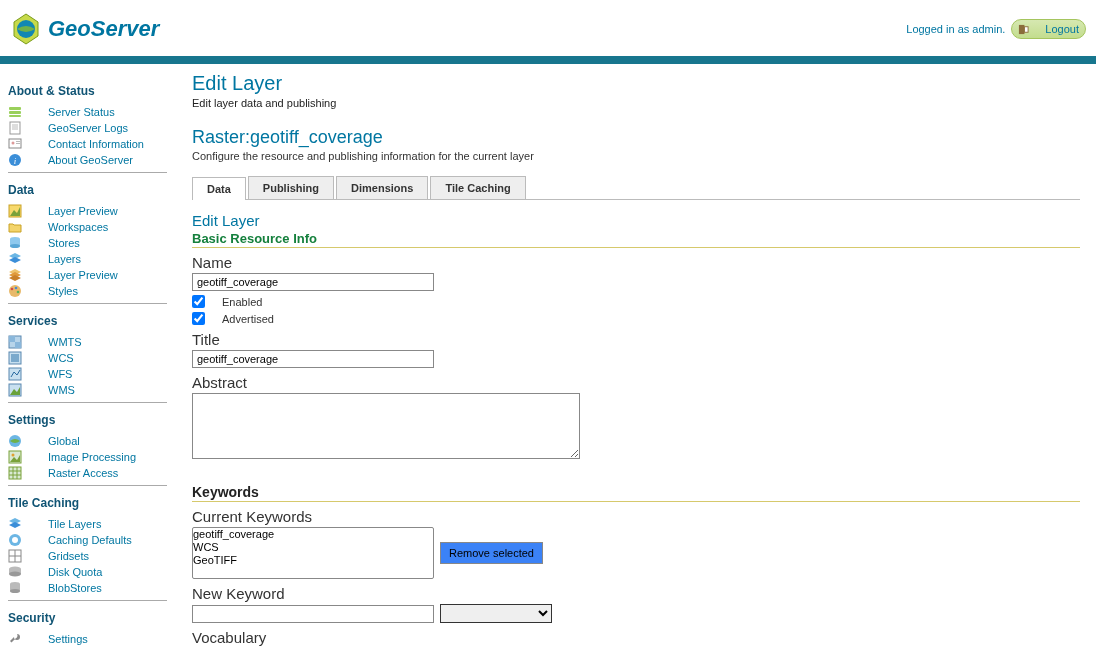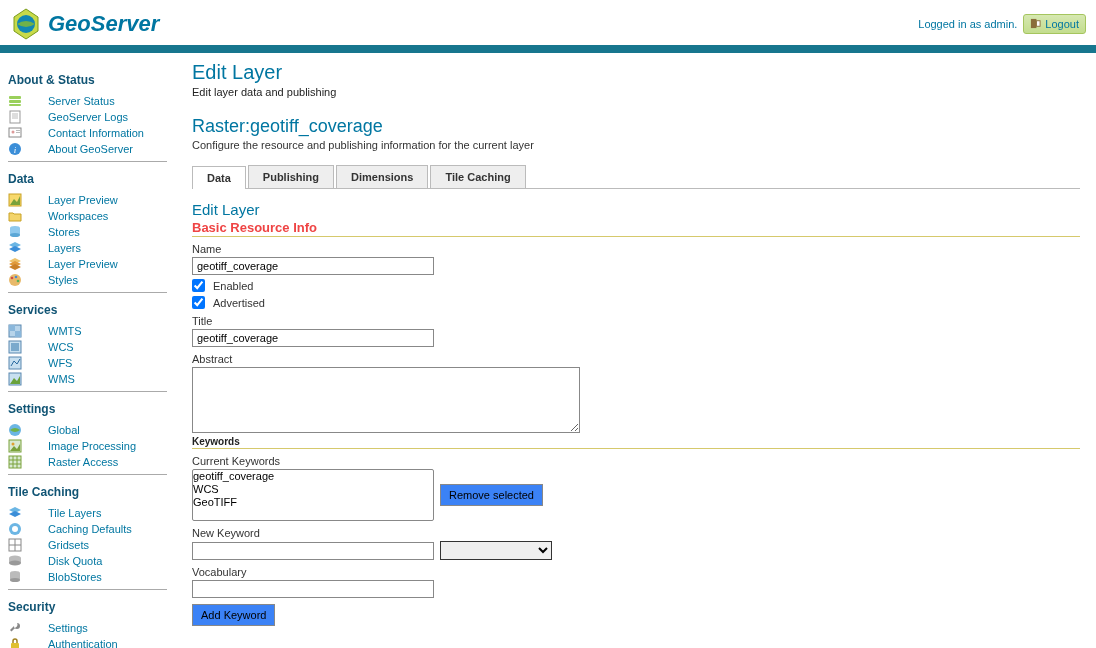--- a/index.html
+++ b/index.html
@@ -1,24 +1,24 @@
 <!DOCTYPE html>
 <html><head>
 <meta charset="utf-8">
 <style>
 * { box-sizing: border-box; margin: 0; padding: 0; }
 body { font-family: "Lucida Sans", "Lucida Grande", Verdana, Arial, sans-serif; font-size: 12px; color: #333; background: #fff; }
 a { color: #0076a1; text-decoration: none; margin-left: 20px; }
 
-.top-bar { display: flex; align-items: center; justify-content: space-between; padding: 2px 10px 0 10px; height: 45px; }
+.top-bar { display: flex; align-items: center; justify-content: space-between; padding: 2px 10px 0 10px; height: 56px; }
 .logo { display: flex; align-items: center; }
 .logo svg { margin-right: 6px; }
 .logo-text { font-style: italic; font-weight: bold; font-size: 22px; color: #0076a1; }
 .login-area { display:flex; align-items:center; gap:6px; font-size:11px; color:#0076a1; }
-.logout-btn { display:inline-flex; align-items:center; gap:4px; background: linear-gradient(#d6e8b1,#c3dd8e); border:1px solid #a5c55e; border-radius:3px; padding:3px 6px; font-size:11px; color:#0076a1; cursor:pointer; }
+.logout-btn { display:inline-flex; align-items:center; gap:16px; background: linear-gradient(#d6e8b1,#c3dd8e); border:1px solid #a5c55e; border-radius:10px; padding:3px 6px; font-size:11px; color:#0076a1; cursor:pointer; }
 .logout-btn svg { width:11px; height:11px; }
 
 .teal-strip { background:#17768e; height:8px; }
 
 .page { display:flex; }
 .sidebar { width:176px; padding:10px 8px; background:#fff; border-right:1px solid transparent; }
 .sidebar h3 { font-size:12px; color:#105474; margin-top:10px; margin-bottom:4px; font-weight:bold; padding-bottom:2px;}
 .sidebar hr { border:none; border-top:1px solid #aaa; margin:3px 0 0 0; }
 .sidebar ul { list-style:none; margin-top:1px; margin-bottom:4px;}
 .sidebar li { display:flex; align-items:center; gap:6px; padding:1px 0; line-height:14px; }
@@ -32,26 +32,26 @@
 .page-sub { font-size:11px; color:#222; margin-bottom:18px; }
 
 h2.resource-title { font-size:18px; color:#0076a1; font-weight:normal; margin-bottom:2px; }
 .resource-desc { font-size:11px; margin-bottom:14px; }
 
 .tabs { display:flex; border-bottom:1px solid #bbb; margin-bottom:12px; }
 .tab { padding:5px 14px; font-size:11px; font-weight:bold; color:#333; background:#eee; border:1px solid #bbb; border-bottom:none;  margin-right:2px; cursor:pointer; }
 .tab.active { background:#fff; position:relative; top:1px; }
 
 h3.section-head { font-size:15px; color:#0076a1; font-weight:normal; margin-bottom:0px; }
-h4.sub-head { font-size:13px; font-weight:bold; color:#ef4444; border-bottom:1px solid #d6c96c; padding-bottom:1px; margin-bottom:6px; margin-top:2px;}
-h4.sub-head2 { font-size:10px; font-weight:bold; color:#222; border-bottom:1px solid #d6c96c; padding-bottom:1px; margin-bottom:6px; }
-
-.form-label { font-size:11px; color:#333; display:block; margin-top:6px; margin-bottom:2px; }
+h4.sub-head { font-size:13px; font-weight:bold; color:#15803d; border-bottom:1px solid #d6c96c; padding-bottom:1px; margin-bottom:6px; margin-top:2px;}
+h4.sub-head2 { font-size:14px; font-weight:bold; color:#222; border-bottom:1px solid #d6c96c; padding-bottom:1px; margin-bottom:6px; margin-top:22px;}
+
+.form-label { font-size:15px; color:#333; display:block; margin-top:6px; margin-bottom:2px; }
 .text-input { width:242px; font-size:11px; padding:2px 4px; border:1px solid #888; }
-.check-row { display:flex; align-items:center; gap:8px; margin-top:4px; font-size:11px; }
+.check-row { display:flex; align-items:center; gap:17px; margin-top:4px; font-size:11px; }
 .abstract-area { width:388px; height:66px; border:1px solid #888; font-size:11px; padding:2px 4px; resize:both; }
 
 .keywords-select { width:242px; height:52px; border:1px solid #888; font-size:11px; }
 .kw-row { display:flex; align-items:flex-start; gap:6px; }
 .remove-btn, .add-btn { font-size:11px; padding:4px 8px; background:#3b82f6; border:1px solid #888; cursor:pointer; }
 .remove-btn { align-self:center; }
 .lang-select { width:112px; font-size:11px; padding:1px 2px; border:1px solid #333; height:19px; }
 .new-kw-row { display:flex; gap:6px; align-items:center; }
 
 </style>

